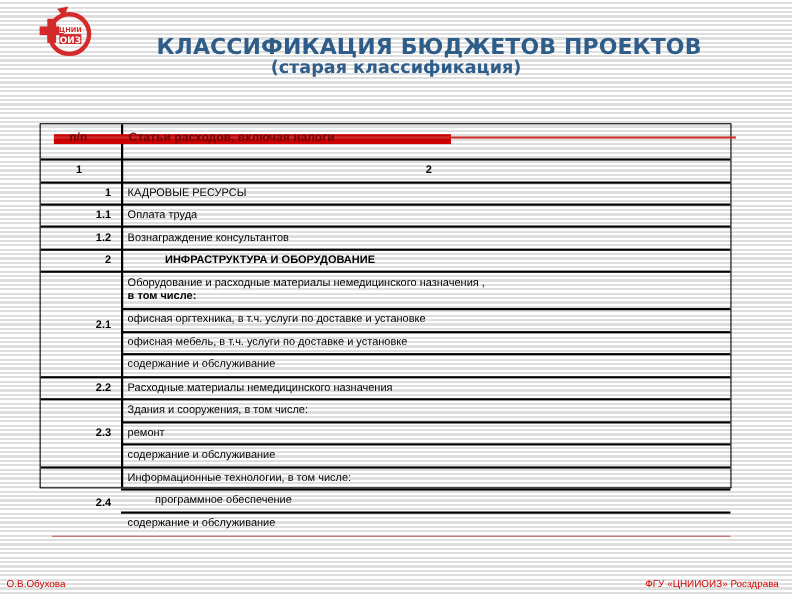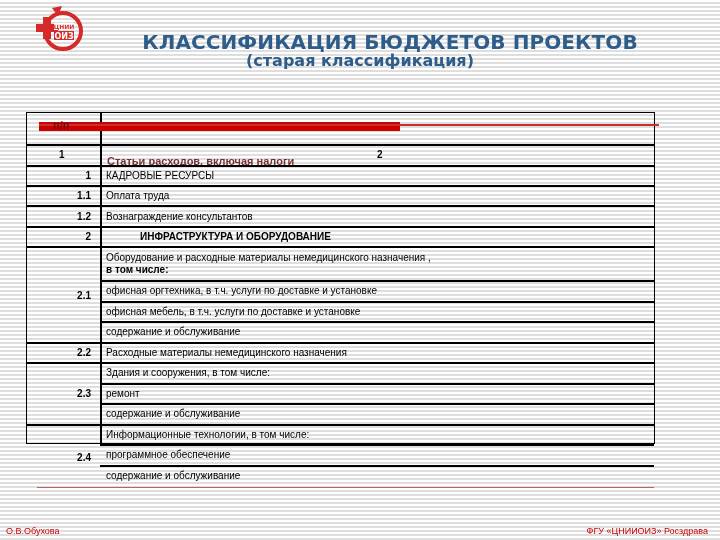--- a/index.html
+++ b/index.html
@@ -14,21 +14,21 @@
     position:absolute; left:0; width:720px; top:30px; text-align:center;
     font-family:"DejaVu Sans", sans-serif; font-weight:bold; font-size:20px;
     color:#2f5d8a; padding-left:60px; box-sizing:border-box; letter-spacing:0.1px;
   }
   .subtitle {
     position:absolute; left:0; width:720px; top:51px; text-align:center;
     font-family:"DejaVu Sans", sans-serif; font-weight:bold; font-size:16px;
     color:#2f5d8a; box-sizing:border-box;
   }
   .table {
-    position:absolute; left:26px; top:112px; width:629px; height:332px;
+    position:absolute; left:36px; top:112px; width:629px; height:332px;
     border:1.5px solid #000; box-sizing:border-box;
   }
   .vline { position:absolute; left:73px; top:0; bottom:0; width:1.5px; background:#000; }
   .hline { position:absolute; height:1.5px; background:#000; }
   .hdr-bar { position:absolute; left:12px; top:9px; width:361px; height:9px; background:#cc0000; }
   .hdr-line { position:absolute; left:12px; top:11px; right:-5px; height:1.5px; background:#c83030; }
   .hdr-text { position:absolute; top:6px; font-size:11px; color:#5a0000; font-weight:bold; opacity:0.8; }
   .cell { position:absolute; font-size:10px; color:#000; white-space:nowrap; line-height:12px; }
   .num { text-align:right; width:60px; left:4px; font-weight:bold; }
   .txt { left:79px; }
@@ -54,21 +54,21 @@
 
 <div class="title">КЛАССИФИКАЦИЯ БЮДЖЕТОВ ПРОЕКТОВ</div>
 <div class="subtitle">(старая классификация)</div>
 
 <div class="table">
   <div class="vline"></div>
 
   <div class="hdr-bar"></div>
   <div class="hdr-line"></div>
   <div class="hdr-text" style="left:26px;">п/п</div>
-  <div class="hdr-text" style="left:80px;margin-top:36px;">Статьи расходов, включая налоги</div>
+  <div class="hdr-text" style="left:80px;">Статьи расходов, включая налоги</div>
   <div class="hline" style="left:0;right:0;top:31px;"></div>
 
   <div class="cell bold" style="left:32px;top:36px;">1</div>
   <div class="cell bold" style="left:350px;top:36px;">2</div>
   <div class="hline" style="left:0;right:0;top:52px;"></div>
 
   <div class="cell num" style="top:57px;">1</div>
   <div class="cell txt" style="top:57px;">КАДРОВЫЕ РЕСУРСЫ</div>
   <div class="hline" style="left:0;right:0;top:72px;"></div>
 
@@ -103,21 +103,21 @@
   <div class="cell txt" style="top:254px;">Здания и сооружения, в том числе:</div>
   <div class="hline" style="left:73px;right:0;top:270px;"></div>
   <div class="cell txt" style="top:275px;">ремонт</div>
   <div class="hline" style="left:73px;right:0;top:290px;"></div>
   <div class="cell txt" style="top:295px;">содержание и обслуживание</div>
   <div class="hline" style="left:0;right:0;top:311px;"></div>
 
   <div class="cell num" style="top:339px;">2.4</div>
   <div class="cell txt" style="top:316px;">Информационные технологии, в том числе:</div>
   <div class="hline" style="left:73px;right:0;top:331px;"></div>
-  <div class="cell txt" style="top:336px;">программное обеспечение</div>
+  <div class="cell txt" style="top:336px;margin-left:25px;">программное обеспечение</div>
   <div class="hline" style="left:73px;right:0;top:352px;"></div>
   <div class="cell txt" style="top:357px;">содержание и обслуживание</div>
 
   <div class="red-bottom"></div>
 </div>
 
 <div class="footer" style="left:6px;">О.В.Обухова</div>
 <div class="footer" style="right:12px;">ФГУ «ЦНИИОИЗ» Росздрава</div>
 
 </body></html>

